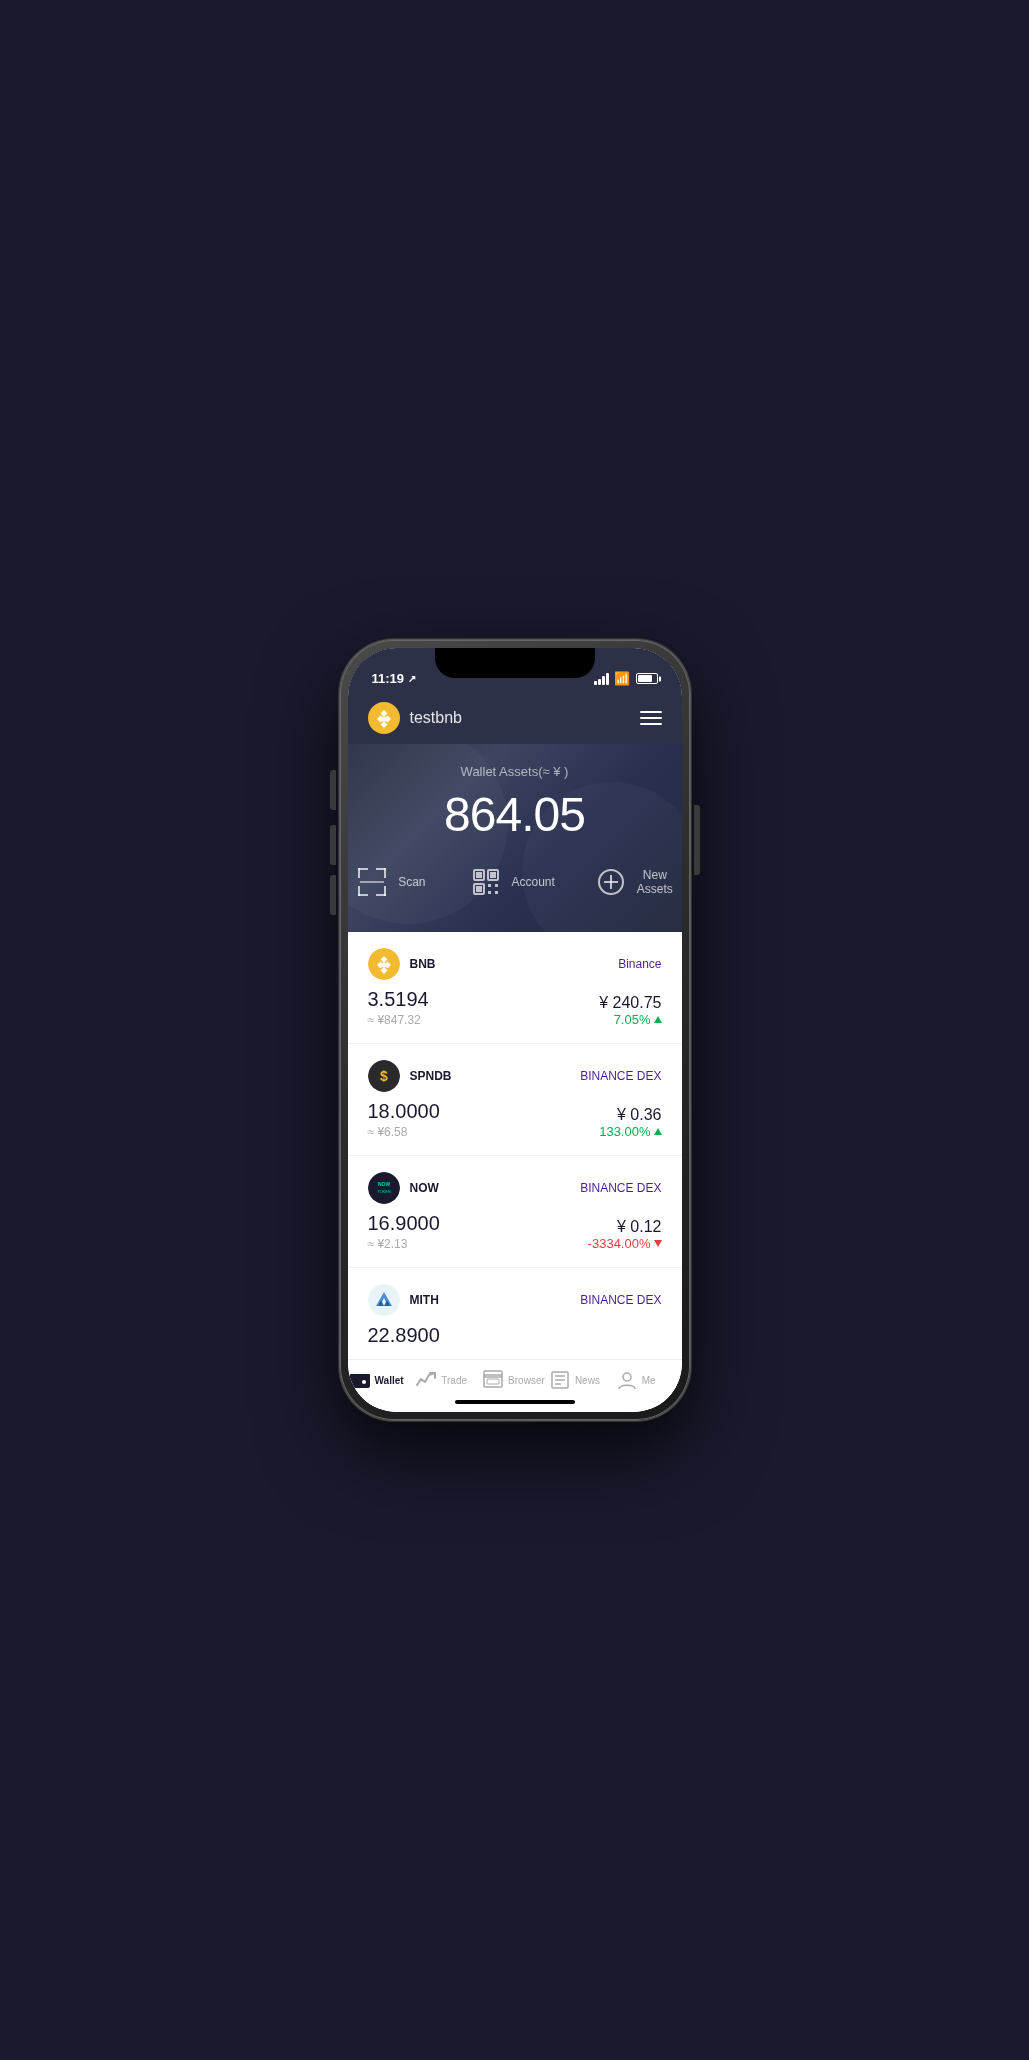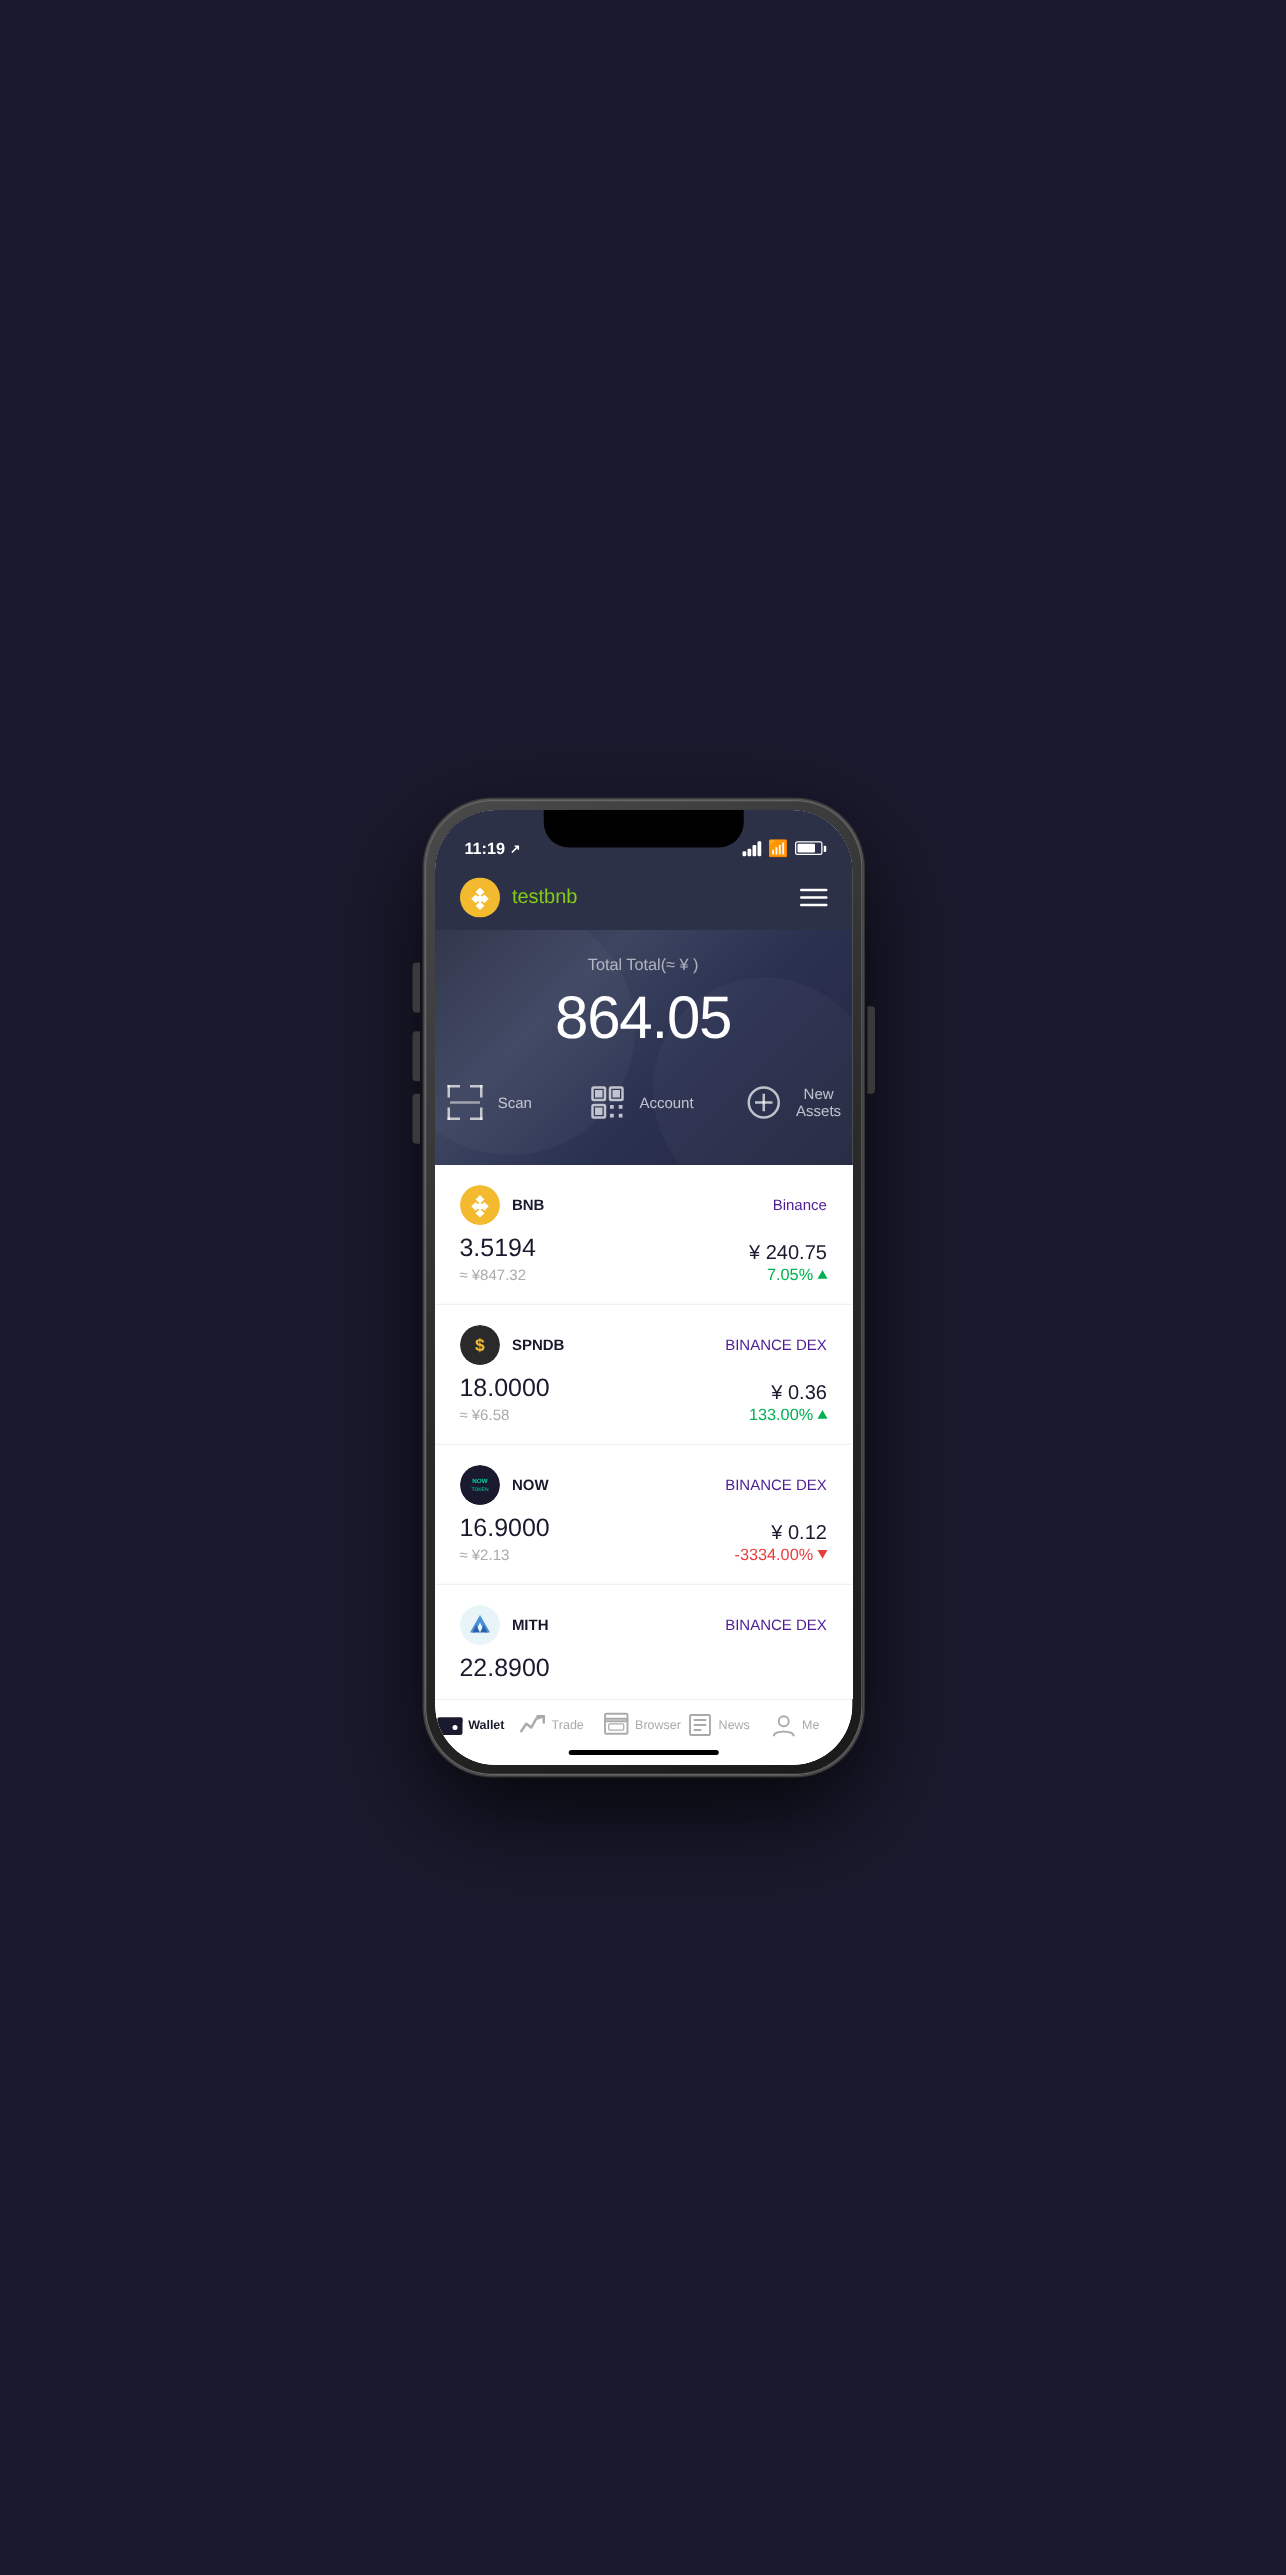--- a/index.html
+++ b/index.html
@@ -149,21 +149,21 @@
     .header-left {
       display: flex;
       align-items: center;
       gap: 10px;
     }
     .bnb-logo {
       width: 32px;
       height: 32px;
     }
     .account-name {
-      color: #84cc16;
+      color: #e5e5e5;
       font-size: 16px;
       font-weight: 500;
     }
     .menu-icon {
       color: #fff;
       font-size: 18px;
       display: flex;
       flex-direction: column;
       gap: 4px;
     }
@@ -410,21 +410,21 @@
           <span class="account-name">testbnb</span>
         </div>
         <div class="menu-icon">
           <div class="menu-line"></div>
           <div class="menu-line"></div>
           <div class="menu-line"></div>
         </div>
       </div>
 
       <div class="hero">
-        <div class="total-assets-label">Total Total(≈ ¥ )</div>
+        <div class="total-assets-label">Wallet Assets(≈ ¥ )</div>
         <div class="total-assets-value">864.05</div>
         <div class="hero-actions">
 
           <div class="hero-action">
             <div class="hero-action-icon">
               <svg width="32" height="32" viewBox="0 0 32 32" fill="none">
                 <rect x="2" y="2" width="10" height="2" fill="rgba(255,255,255,0.7)"></rect>
                 <rect x="2" y="2" width="2" height="10" fill="rgba(255,255,255,0.7)"></rect>
                 <rect x="20" y="2" width="10" height="2" fill="rgba(255,255,255,0.7)"></rect>
                 <rect x="28" y="2" width="2" height="10" fill="rgba(255,255,255,0.7)"></rect>

